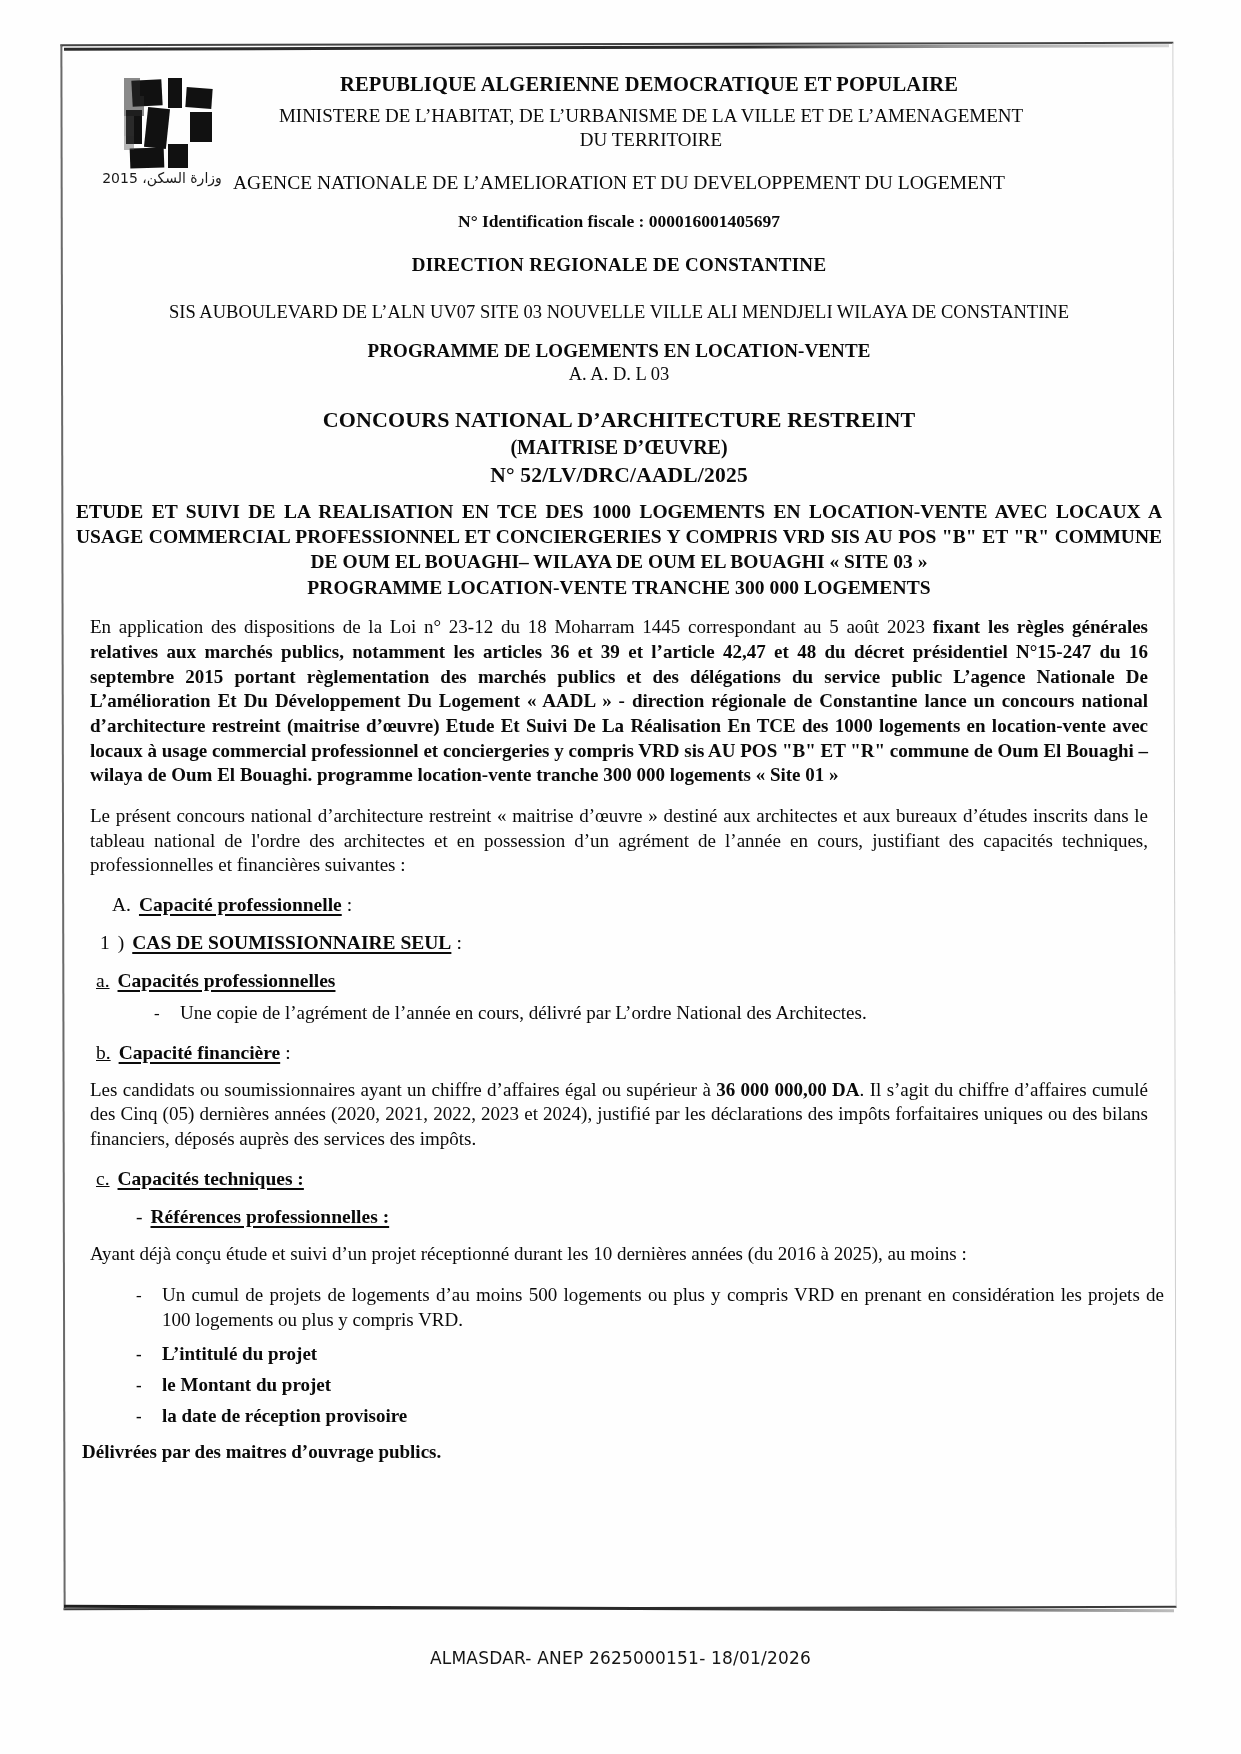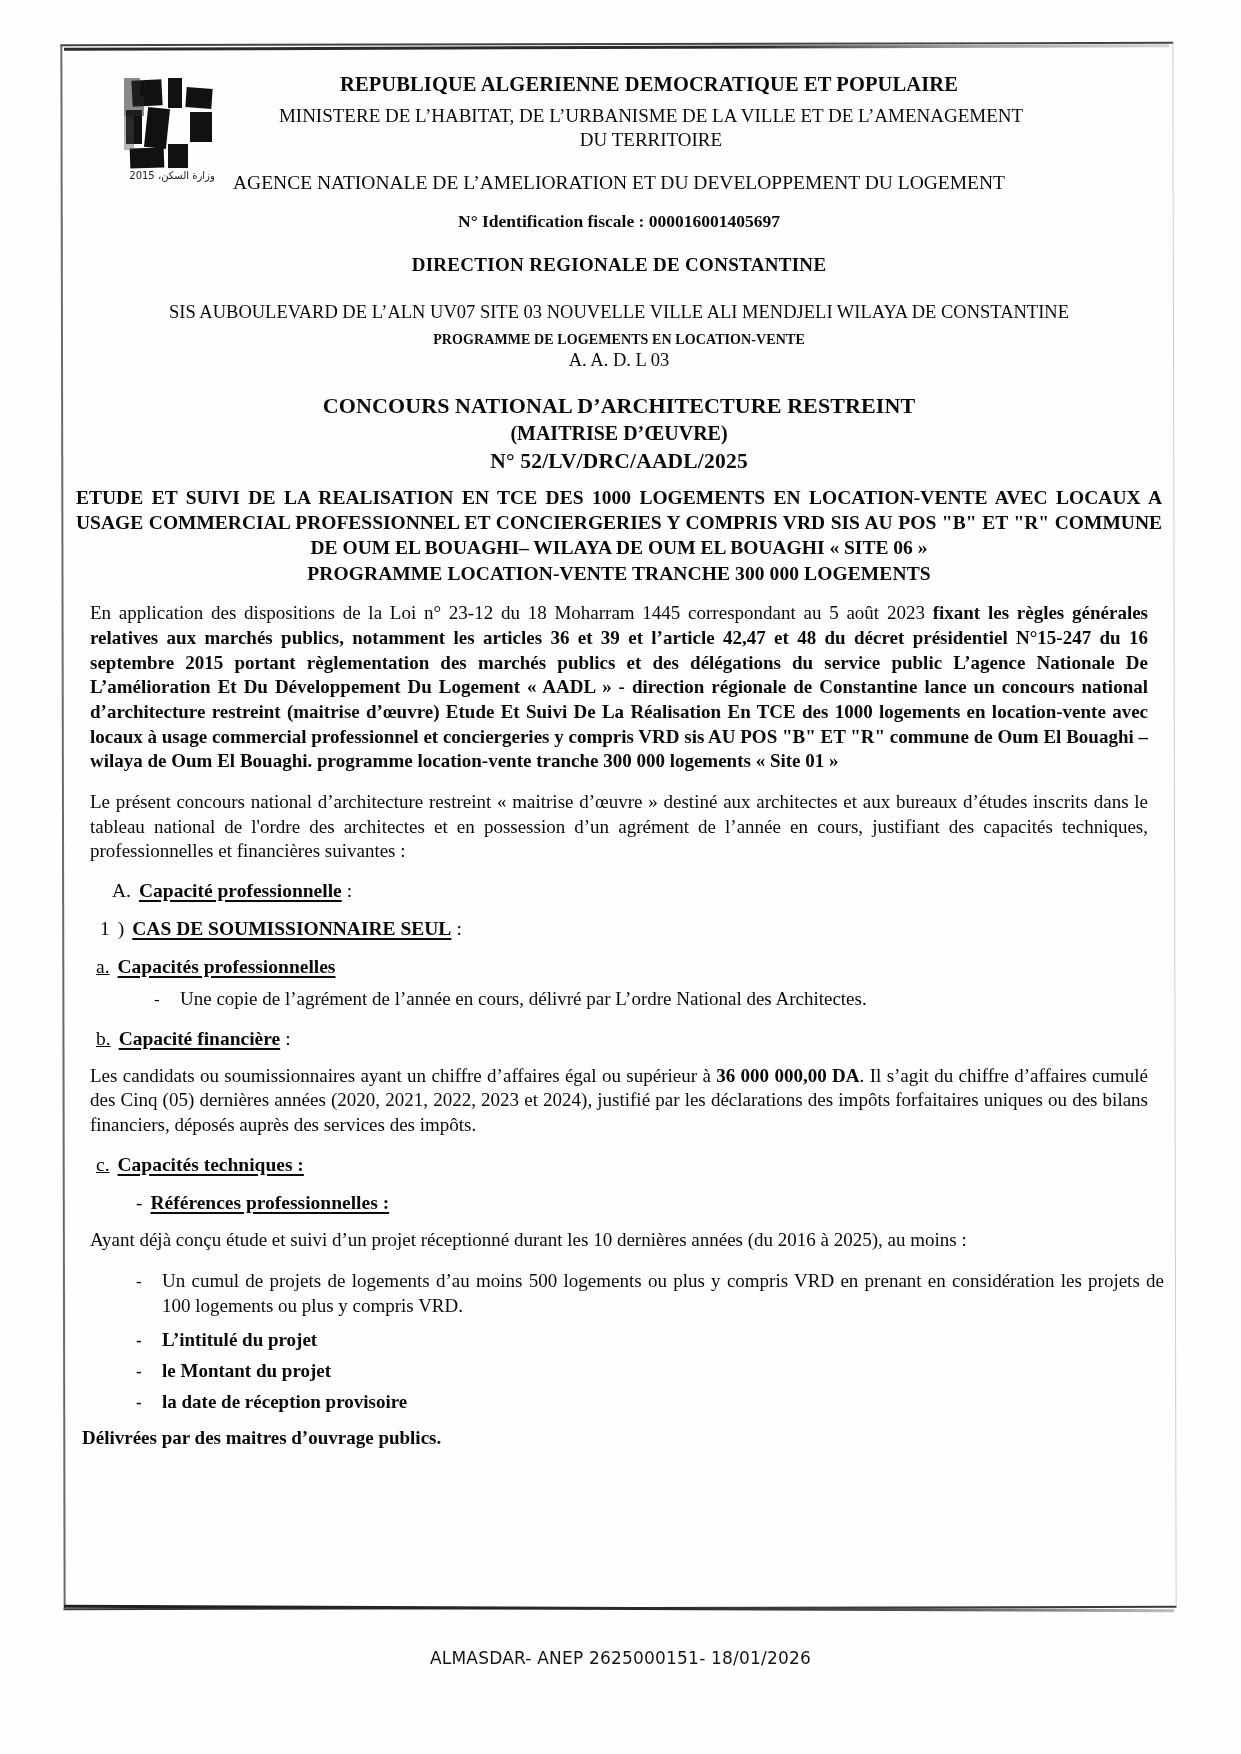--- a/index.html
+++ b/index.html
@@ -83,25 +83,25 @@
   }
   #emblem .blk {
     position: absolute;
     background: #111;
   }
   #emblem .soft { background: #4a4a4a; }
   #emblem .dot  { background: #2a2a2a; opacity: .55; }
 
   #emblem-caption {
     position: absolute;
-    left: 38px;
+    left: 28px;
     top: 98px;
     width: 120px;
     font-family: "DejaVu Sans", sans-serif;
-    font-size: 10px;
+    font-size: 14px;
     color: #1a1a1a;
     letter-spacing: .4px;
     direction: rtl;
     text-align: center;
     transform: scaleY(1.05);
   }
 
   h1.line-republic {
     font-size: 20.5px;
     font-weight: bold;
@@ -138,23 +138,23 @@
   }
   .line-address {
     font-size: 18.5px;
     margin: 24px 0 0 0;
     line-height: 1.3;
     text-align: justify;
     text-align-last: center;
     padding: 0 22px;
   }
   .line-program {
-    font-size: 14px;
-    font-weight: bold;
-    margin: 8px 0 0 0;
+    font-size: 19px;
+    font-weight: bold;
+    margin: 16px 0 0 0;
     letter-spacing: .1px;
   }
   .line-adl {
     font-size: 18.5px;
     margin: 2px 0 0 0;
   }
   .line-concours {
     font-size: 22px;
     font-weight: bold;
     margin: 22px 0 0 0;
@@ -337,21 +337,21 @@
       <div class="line-program">PROGRAMME DE LOGEMENTS EN LOCATION-VENTE</div>
 
       <div class="line-adl">A.  A. D. L 03</div>
 
       <div class="line-concours">CONCOURS NATIONAL D’ARCHITECTURE RESTREINT</div>
 
       <div class="line-maitrise">(MAITRISE D’ŒUVRE)</div>
 
       <div class="line-numero">N° 52/LV/DRC/AADL/2025</div>
 
-      <div class="line-object">ETUDE ET SUIVI DE LA REALISATION EN TCE DES 1000 LOGEMENTS EN LOCATION-VENTE AVEC LOCAUX A USAGE COMMERCIAL PROFESSIONNEL ET CONCIERGERIES Y COMPRIS VRD SIS AU POS "B" ET "R" COMMUNE DE OUM EL BOUAGHI– WILAYA DE OUM EL BOUAGHI « SITE 06 »</div>
+      <div class="line-object">ETUDE ET SUIVI DE LA REALISATION EN TCE DES 1000 LOGEMENTS EN LOCATION-VENTE AVEC LOCAUX A USAGE COMMERCIAL PROFESSIONNEL ET CONCIERGERIES Y COMPRIS VRD SIS AU POS "B" ET "R" COMMUNE DE OUM EL BOUAGHI– WILAYA DE OUM EL BOUAGHI « SITE 03 »</div>
 
       <div class="line-tranche">PROGRAMME LOCATION-VENTE TRANCHE  300 000 LOGEMENTS</div>
     </div>
 
     <div class="body-block">
 
       <p class="para para-intro">
         <span>En application des dispositions de la Loi n° 23-12 du 18 Moharram 1445  correspondant au  5  août  2023</span>
         <b class="bk">fixant  les  règles  générales relatives aux marchés publics, notamment les  articles 36 et 39 et l’article 42,47 et  48  du décret présidentiel N°15-247 du 16 septembre 2015 portant règlementation des marchés publics et des délégations du service public L’agence Nationale De L’amélioration Et Du Développement Du Logement « AADL » - direction  régionale  de Constantine lance un concours national d’architecture restreint (maitrise d’œuvre) Etude Et Suivi De La Réalisation En TCE des 1000 logements en location-vente avec locaux à usage commercial professionnel et conciergeries y compris VRD sis AU POS "B" ET "R" commune de Oum El Bouaghi – wilaya de Oum El Bouaghi. programme location-vente tranche 300 000 logements « Site 01 »</b>
       </p>

